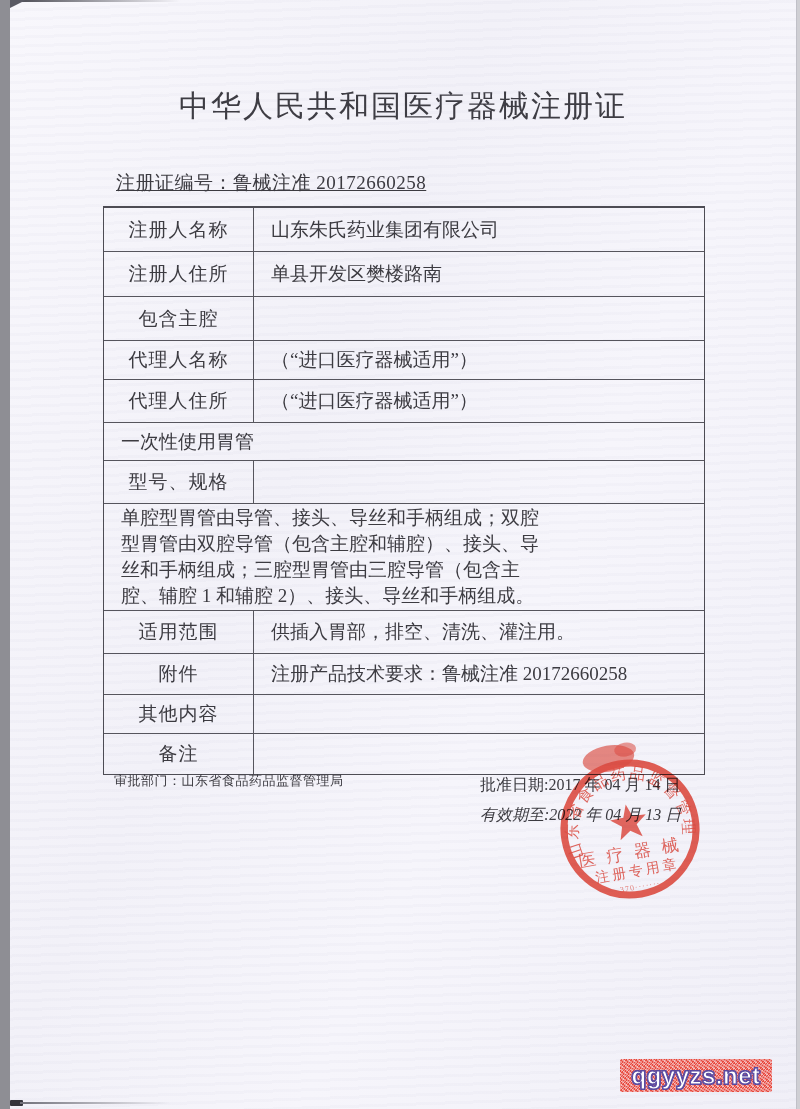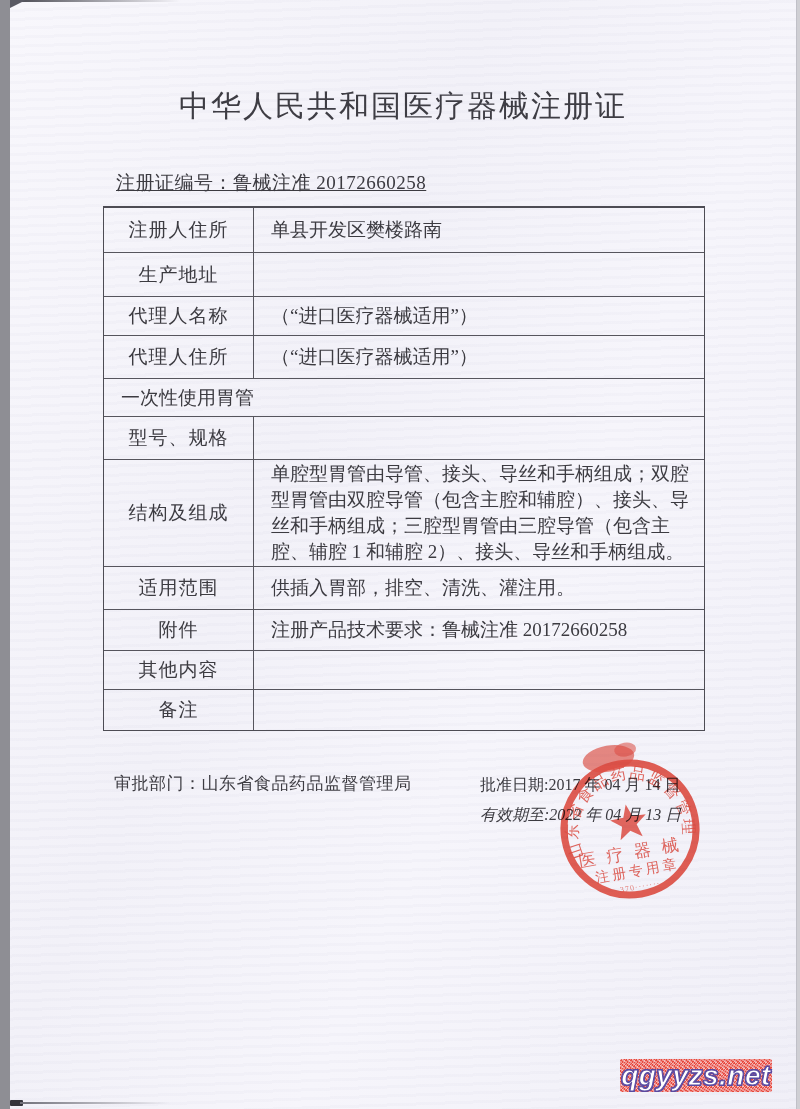--- a/index.html
+++ b/index.html
@@ -48,82 +48,84 @@
   }
   .cell-value {
     width:450px; box-sizing:border-box;
     display:flex; align-items:center;
     padding:4px 14px 4px 17px;
     font-size:19px; line-height:26px;
   }
   .h43{height:43px}.h44{height:44px}.h38{height:38px}.h42{height:42px}
   .h37{height:37px}.h106{height:106px}.h40{height:40px}
 
-  .dept  {position:absolute; left:104px; top:772px; font-size:17px; letter-spacing:0.5px;}
+  .dept  {position:absolute; left:104px; top:772px; font-size:13px; letter-spacing:0.5px;}
   .date1 {position:absolute; left:470px; top:775px; font-size:16px;}
   .date2 {position:absolute; left:470px; top:805px; font-size:16px;font-style:italic;}
 
   .stamp {
     position:absolute; left:505px; top:714px; width:230px; height:230px;
     mix-blend-mode:multiply; opacity:0.9;
   }
 
   .watermark {
     position:absolute; left:610px; top:1059px; width:152px; height:33px;
     display:flex; align-items:center; justify-content:center;
     background-color:#e94a3d; border-radius:2px;
     background-image:
       repeating-linear-gradient(37deg, rgba(255,255,255,0.45) 0 1px, rgba(255,255,255,0) 1px 3px),
       repeating-linear-gradient(-53deg, rgba(240,238,255,0.40) 0 1px, rgba(255,255,255,0) 1px 2px);
   }
   .watermark-text {
     font-family:"Liberation Sans","DejaVu Sans",sans-serif;
-    font-weight:bold; font-size:28px; color:#ffffff; letter-spacing:0.5px;
+    font-weight:bold; font-size:24px; color:#ffffff; letter-spacing:0.5px;
     -webkit-text-stroke:1px #5a4aa0;
     text-shadow:1px 1px 0 #5a4aa0, -1px -1px 0 #5a4aa0, 1px -1px 0 #5a4aa0, -1px 1px 0 #5a4aa0;
-    font-style:italic;
   }
 </style>
 </head>
 <body>
 
 <div class="scan">
   <div class="paper"></div>
   <div class="edge-top"></div>
   <div class="corner-tl"></div>
   <div class="corner-bl"></div>
   <div class="edge-bottom"></div>
 
   <div class="title">中华人民共和国医疗器械注册证</div>
   <div class="reg-line">注册证编号：鲁械注准 20172660258</div>
 
   <div class="cert-table">
+    <div class="row h43">
+      <div class="cell-label">注册人名称</div>
+      <div class="cell-value">山东朱氏药业集团有限公司</div>
+    </div>
     <div class="row h44">
       <div class="cell-label">注册人住所</div>
       <div class="cell-value">单县开发区樊楼路南</div>
     </div>
     <div class="row h43">
-      <div class="cell-label">生产地址</div>
+      <div class="cell-label">包含主腔</div>
     </div>
     <div class="row h38">
       <div class="cell-label">代理人名称</div>
       <div class="cell-value">（“进口医疗器械适用”）</div>
     </div>
     <div class="row h42">
       <div class="cell-label">代理人住所</div>
       <div class="cell-value">（“进口医疗器械适用”）</div>
     </div>
     <div class="row h37">
       <div class="cell-value">一次性使用胃管</div>
     </div>
     <div class="row h42">
       <div class="cell-label">型号、规格</div>
     </div>
     <div class="row h106">
-      <div class="cell-label">结构及组成</div>
       <div class="cell-value">单腔型胃管由导管、接头、导丝和手柄组成；双腔型胃管由双腔导管（包含主腔和辅腔）、接头、导丝和手柄组成；三腔型胃管由三腔导管（包含主腔、辅腔 1 和辅腔 2）、接头、导丝和手柄组成。</div>
     </div>
     <div class="row h42">
       <div class="cell-label">适用范围</div>
       <div class="cell-value">供插入胃部，排空、清洗、灌注用。</div>
     </div>
     <div class="row h40">
       <div class="cell-label">附件</div>
       <div class="cell-value">注册产品技术要求：鲁械注准 20172660258</div>
     </div>

